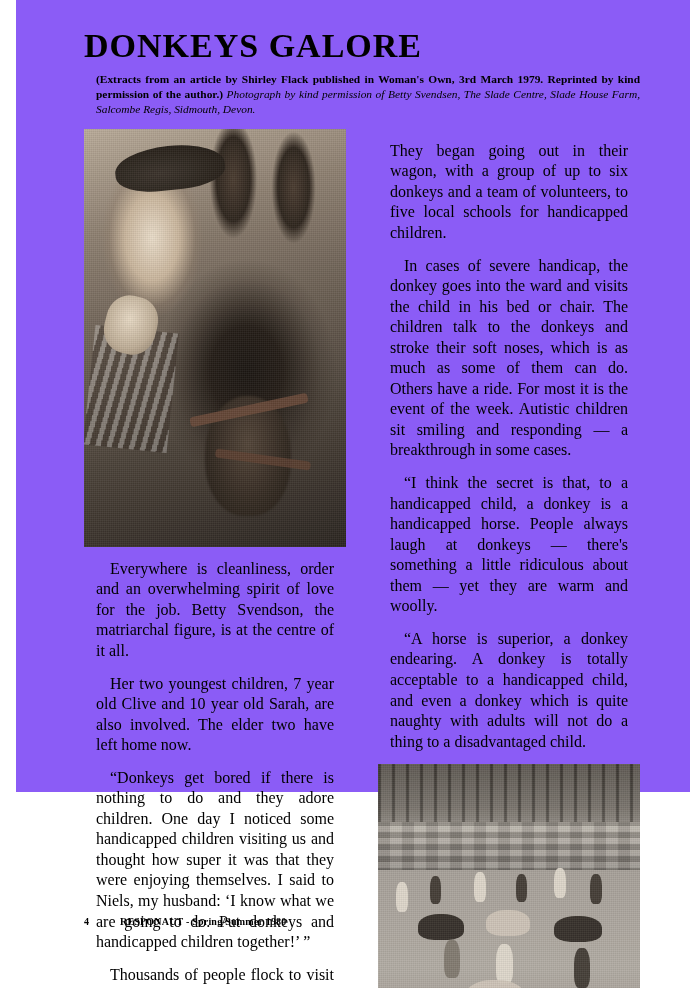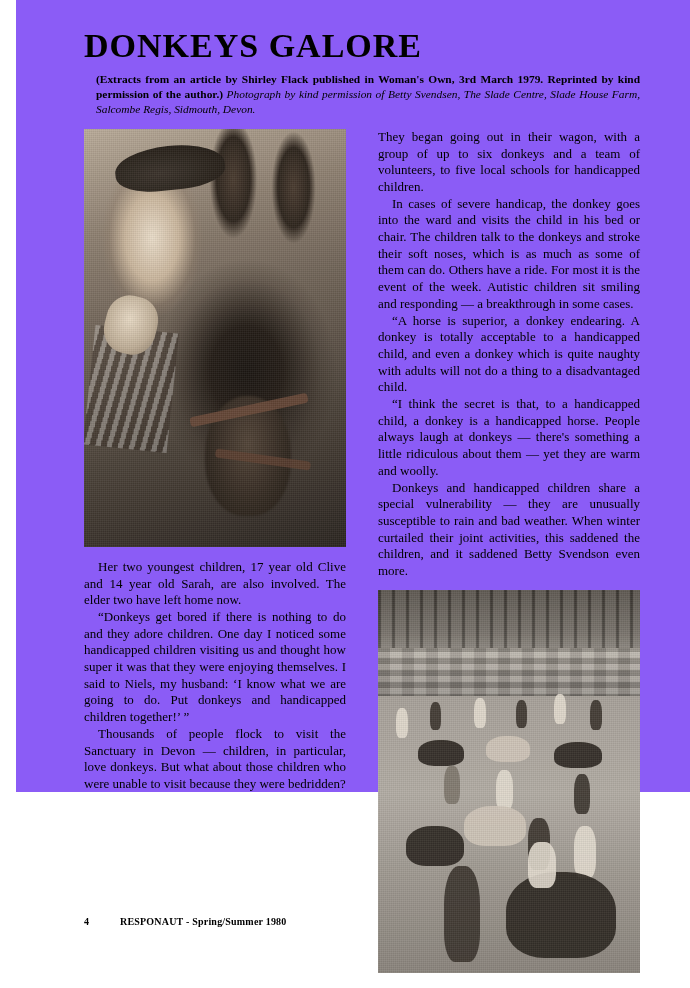--- a/index.html
+++ b/index.html
@@ -55,24 +55,24 @@
     top: 0;
     width: 262px;
   }
   .col-right {
     position: absolute;
     left: 294px;
     top: 0;
     width: 262px;
   }
   p.body {
-    font-size: 13px;
+    font-size: 16px;
     line-height: 1.285;
     text-align: justify;
-    margin: 0;
+    margin: 12px;
     text-indent: 14px;
     hyphens: auto;
   }
   p.body.first { text-indent: 0; }
 
   
   .photo {
     position: relative;
     overflow: hidden;
     background: #8b8177;
@@ -221,31 +221,31 @@
         <div class="photo photo-donkey">
           <div class="hat"></div>
           <div class="stripes"></div>
           <div class="hand"></div>
           <div class="muzzle"></div>
           <div class="halter"></div>
           <div class="halter2"></div>
           <div class="grain"></div>
         </div>
 
-        <p class="body">Her two youngest children, 17 year old Clive and 14 year old Sarah, are also involved. The elder two have left home now.</p>
+        <p class="body">Everywhere is cleanliness, order and an overwhelming spirit of love for the job. Betty Svendson, the matriarchal figure, is at the centre of it all.</p>
+        <p class="body">Her two youngest children, 7 year old Clive and 10 year old Sarah, are also involved. The elder two have left home now.</p>
         <p class="body">“Donkeys get bored if there is nothing to do and they adore children. One day I noticed some handicapped children visiting us and thought how super it was that they were enjoying themselves. I said to Niels, my husband: ‘I know what we are going to do. Put donkeys and handicapped children together!’ ”</p>
         <p class="body">Thousands of people flock to visit the Sanctuary in Devon — children, in particular, love donkeys. But what about those children who were unable to visit because they were bedridden?</p>
       </div>
 
       <div class="col-right">
         <p class="body first">They began going out in their wagon, with a group of up to six donkeys and a team of volunteers, to five local schools for handicapped children.</p>
         <p class="body">In cases of severe handicap, the donkey goes into the ward and visits the child in his bed or chair. The children talk to the donkeys and stroke their soft noses, which is as much as some of them can do. Others have a ride. For most it is the event of the week. Autistic children sit smiling and responding — a breakthrough in some cases.</p>
+        <p class="body">“I think the secret is that, to a handicapped child, a donkey is a handicapped horse. People always laugh at donkeys — there's something a little ridiculous about them — yet they are warm and woolly.</p>
         <p class="body">“A horse is superior, a donkey endearing. A donkey is totally acceptable to a handicapped child, and even a donkey which is quite naughty with adults will not do a thing to a disadvantaged child.</p>
-        <p class="body">“I think the secret is that, to a handicapped child, a donkey is a handicapped horse. People always laugh at donkeys — there's something a little ridiculous about them — yet they are warm and woolly.</p>
-        <p class="body">Donkeys and handicapped children share a special vulnerability — they are unusually susceptible to rain and bad weather. When winter curtailed their joint activities, this saddened the children, and it saddened Betty Svendson even more.</p>
 
         <div class="photo photo-barn">
           <div class="roof"></div>
           <div class="wall"></div>
           <div class="floor"></div>
 
           <div class="figure light" style="left:18px; top:118px; width:12px; height:30px;"></div>
           <div class="figure" style="left:52px; top:112px; width:11px; height:28px;"></div>
           <div class="figure light" style="left:96px; top:108px; width:12px; height:30px;"></div>
           <div class="figure" style="left:138px; top:110px; width:11px; height:28px;"></div>

